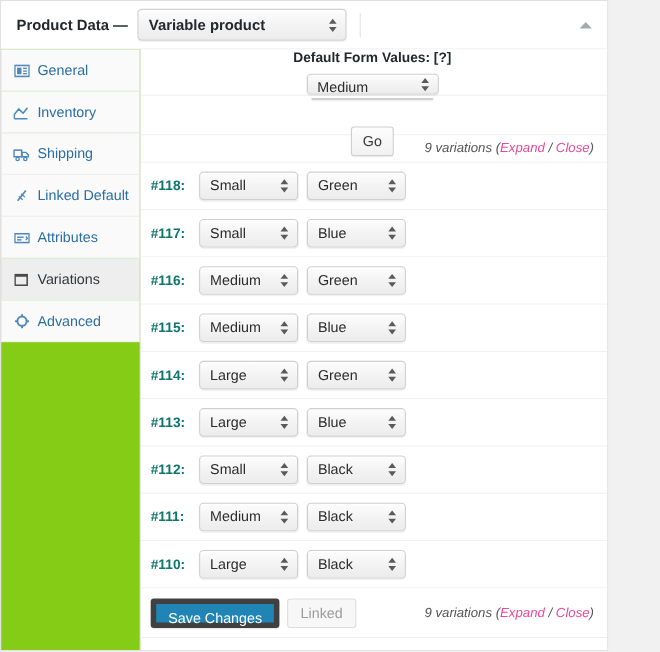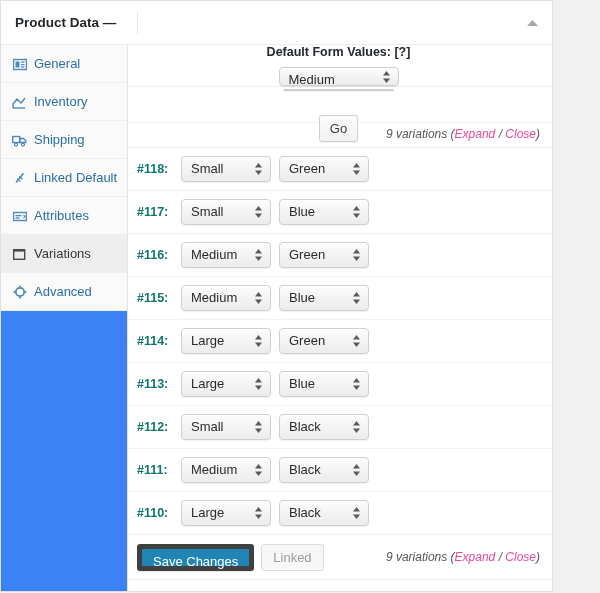--- a/index.html
+++ b/index.html
@@ -104,21 +104,21 @@
   .panel-body {
     display: flex;
     height: 547px;
   }
 
   
   .sidebar {
     width: 127px;
     box-sizing: border-box;
     border-right: 1px solid #e4e4e4;
-    background: #3b82f6;
+    background: #84cc16;
     padding-top: 0;
   }
   .side-item {
     box-sizing: border-box;
     border-bottom: 1px solid #eeeeee;
     padding: 10px 8px 10px 11px;
     display: flex;
     align-items: flex-start;
     gap: 7px;
     color: #2b6ea5;
@@ -276,20 +276,29 @@
   .footer-spacer { flex: 1 1 auto; }
 </style>
 </head>
 <body>
 
 <div id="panel">
 
   <div class="panel-header">
     <span class="panel-title">Product Data —</span>
 
+    <span class="sel title-sel">
+      <span>Variable product</span>
+      <span class="arrows">
+        <svg width="9" height="14" viewBox="0 0 9 14">
+          <polygon points="4.5,1 8,5.5 1,5.5" fill="#5a5a5a"></polygon>
+          <polygon points="4.5,13 8,8.5 1,8.5" fill="#5a5a5a"></polygon>
+        </svg>
+      </span>
+    </span>
 
     <span class="header-divider"></span>
     <span class="header-spacer"></span>
 
     <span class="collapse-toggle">
       <svg width="13" height="9" viewBox="0 0 13 9">
         <polygon points="6.5,2 12,8 1,8" fill="#a7aaad"></polygon>
       </svg>
     </span>
   </div>

